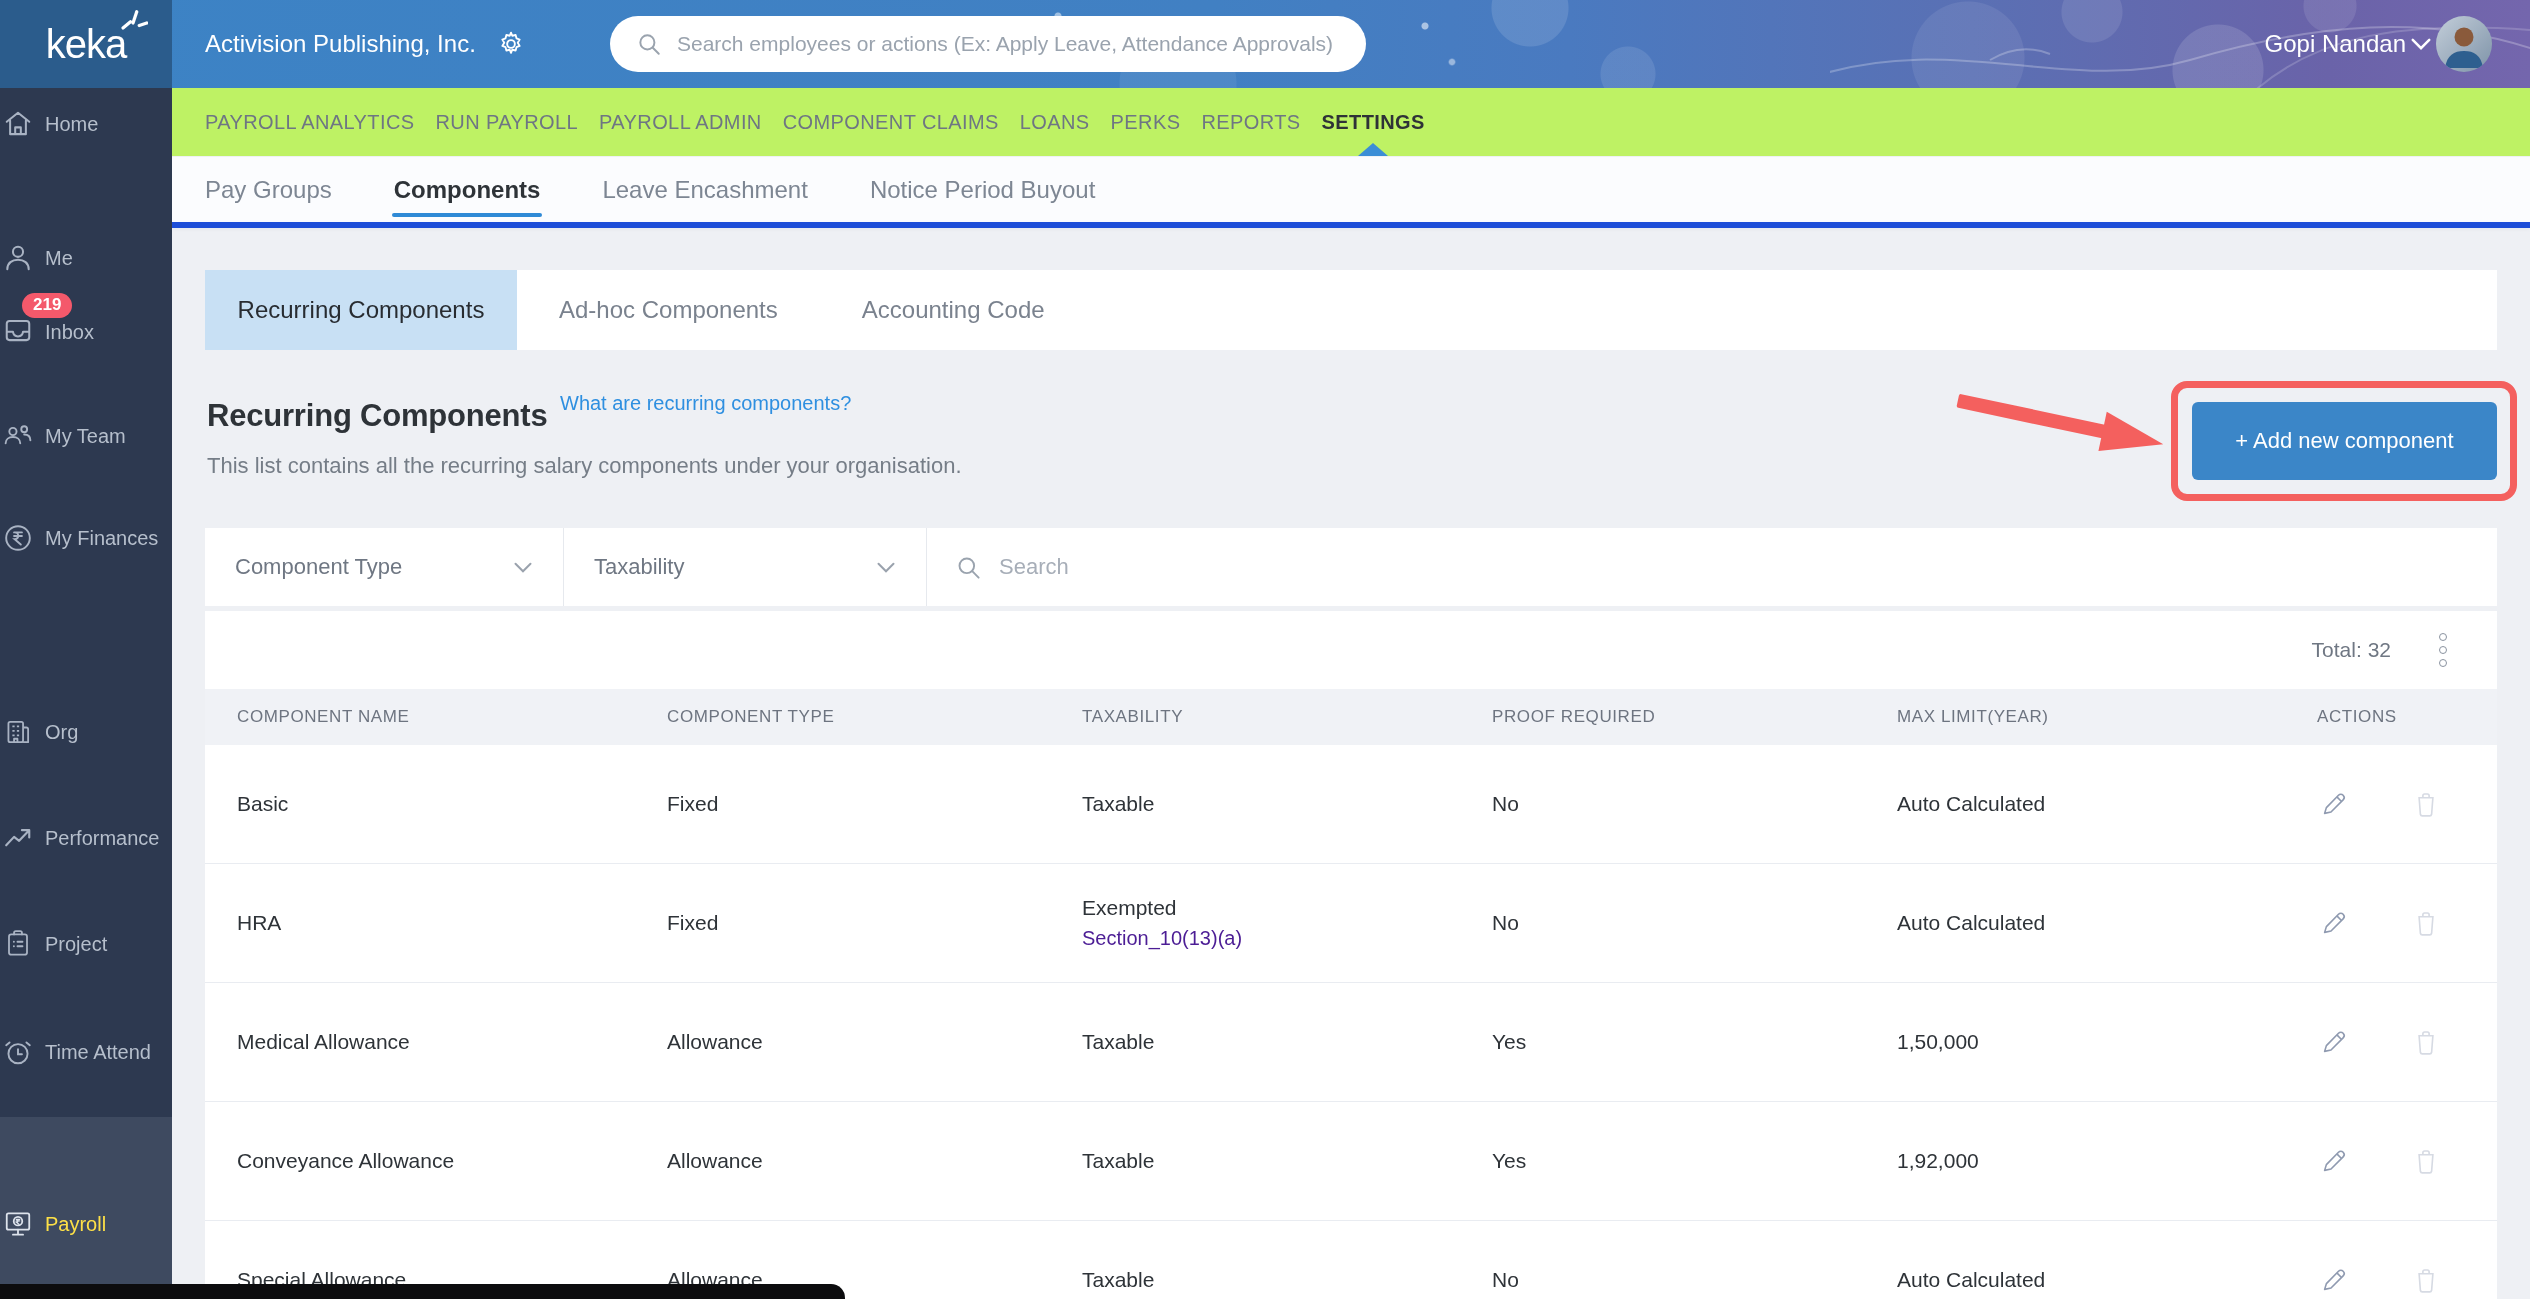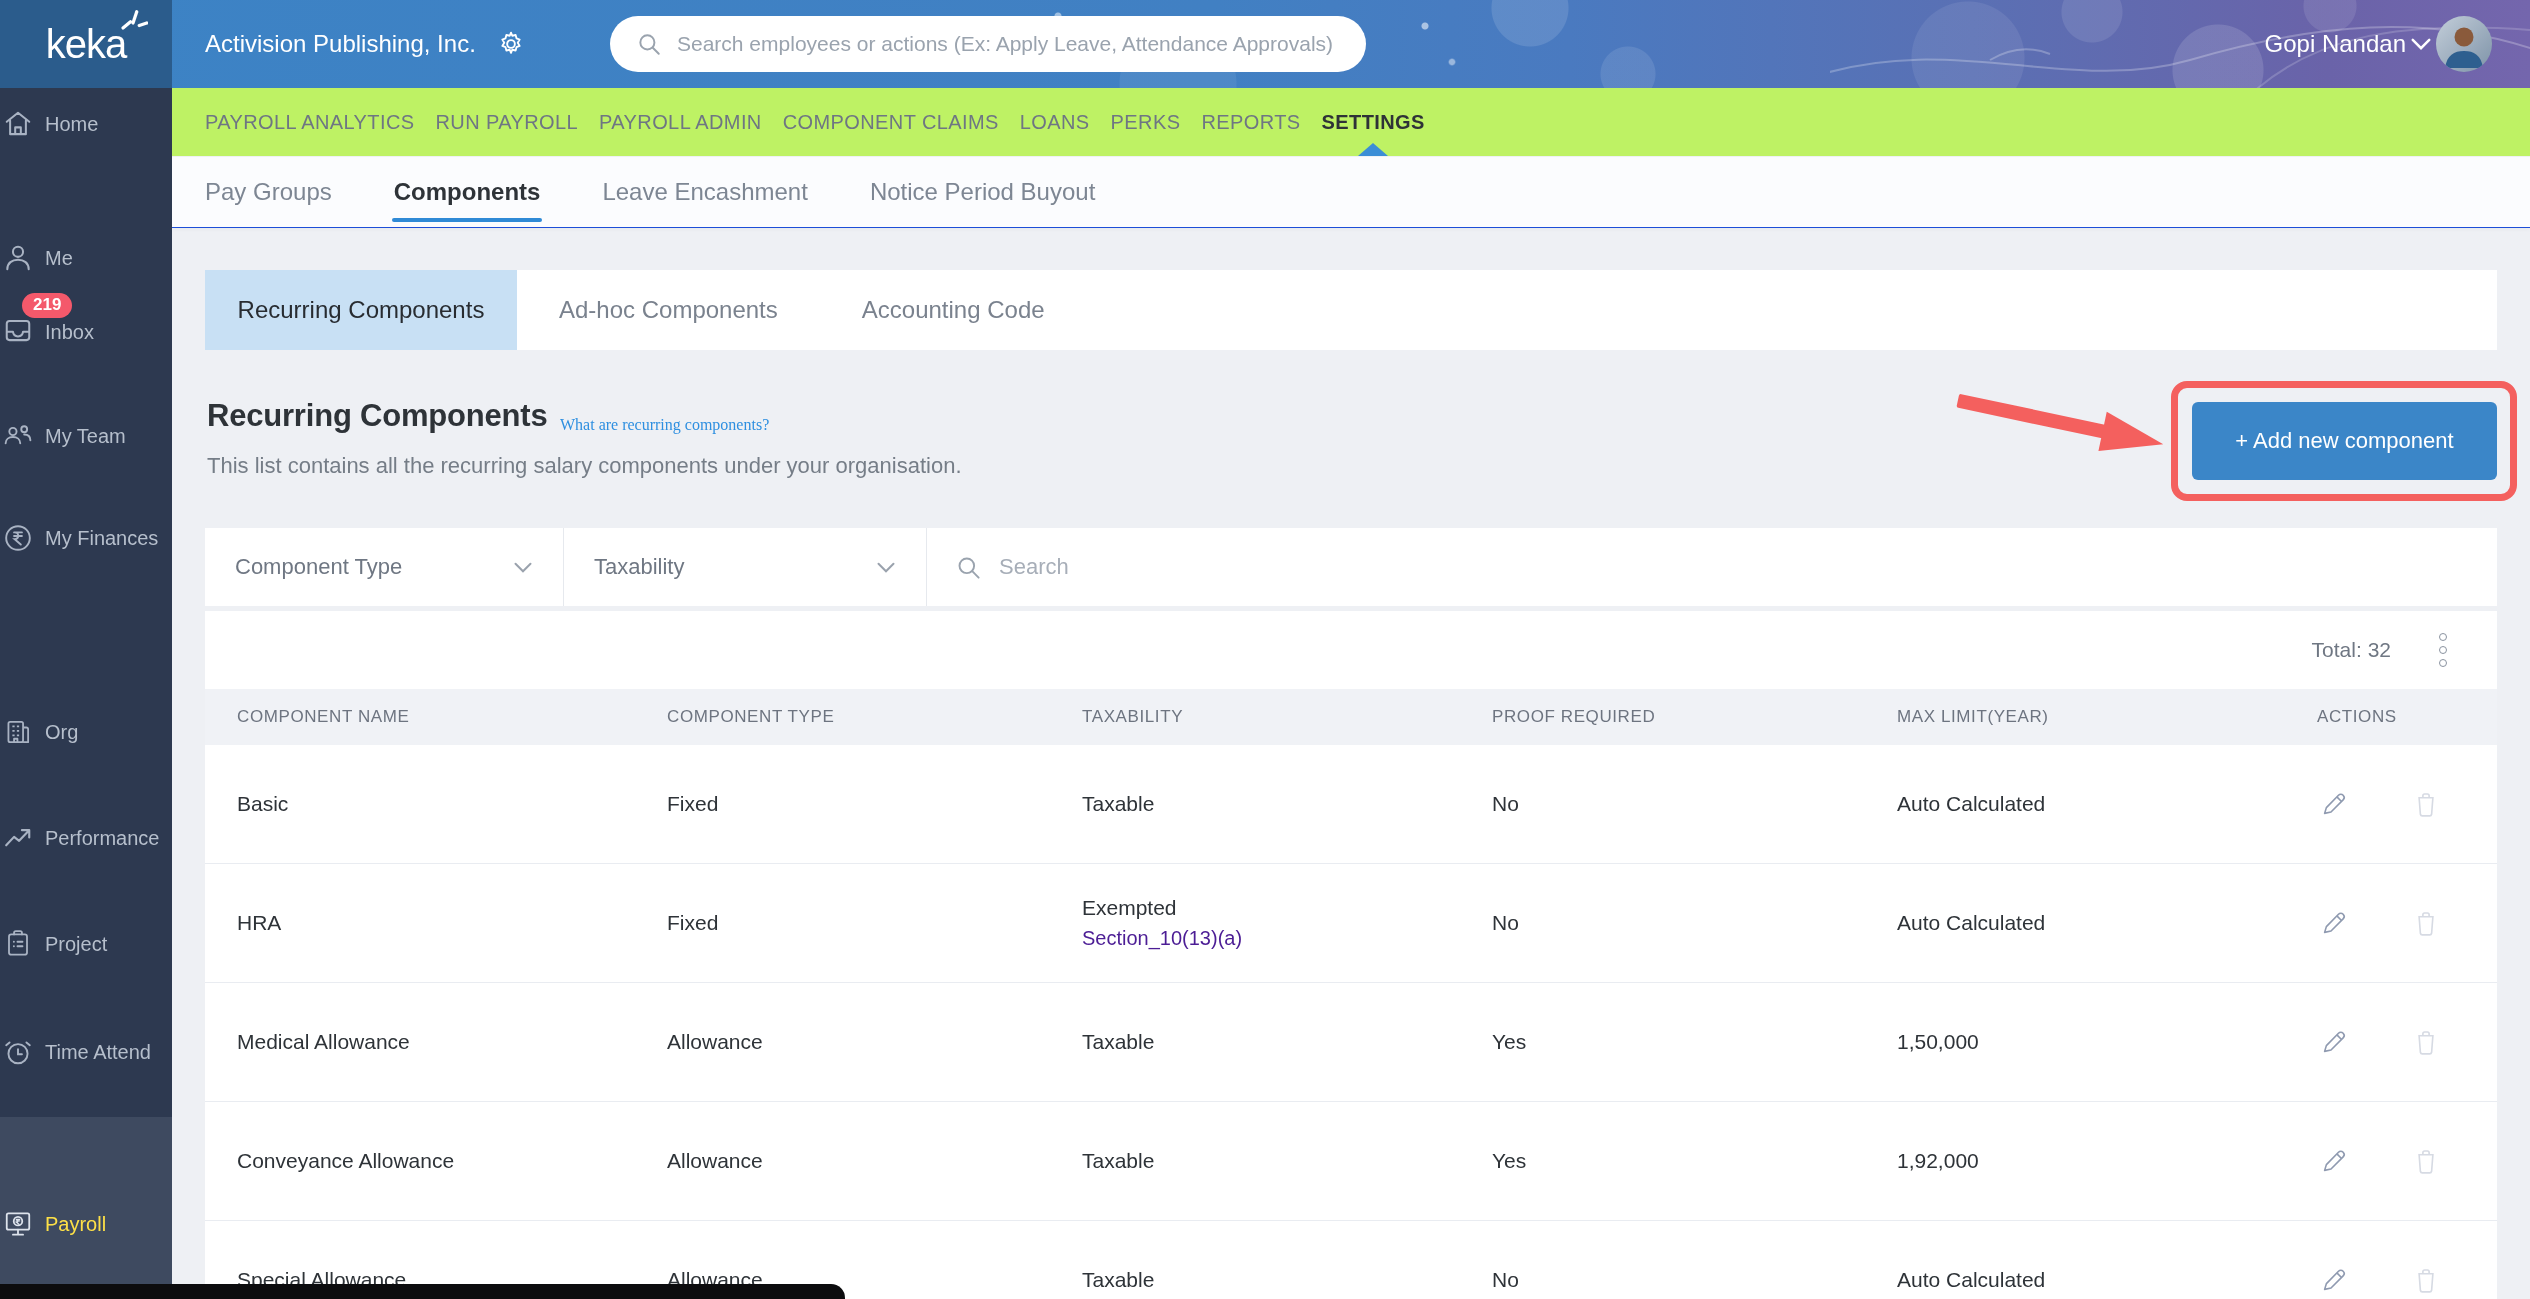--- a/index.html
+++ b/index.html
@@ -83,21 +83,21 @@
   .nav-tab { display:flex; align-items:center; font-size:20px; color:#6e7683; letter-spacing:.4px; cursor:pointer; position:relative; }
   .nav-tab.active { color:#2e3237; font-weight:bold; }
   .nav-tab.active::after {
     content:""; position:absolute; bottom:0; left:50%; transform:translateX(-50%);
     border-left:15px solid transparent; border-right:15px solid transparent;
     border-bottom:13px solid #3b8ed6;
   }
   .subnav {
     position:absolute; left:172px; top:156px; width:2358px; height:72px; background:#fbfcfe;
     display:flex; align-items:stretch; padding-left:33px; gap:62px;
-    border-top:1px solid #eef1f4; border-bottom:1px solid #1d4ed8;
+    border-top:1px solid #eef1f4; border-bottom:6px solid #1d4ed8;
     box-shadow:0 2px 4px rgba(40,50,60,.03); z-index:1;
   }
   .sub-tab { display:flex; align-items:center; font-size:24px; color:#7d8693; cursor:pointer; position:relative; }
   .sub-tab.active { color:#2e3338; font-weight:bold; }
   .sub-tab.active::after {
     content:""; position:absolute; left:-2px; right:-2px; bottom:5px; height:4px;
     background:#2f8ad6; border-radius:2px;
   }
 
   
@@ -105,21 +105,21 @@
     position:absolute; left:205px; top:270px; width:2292px; height:80px;
     background:#fff; display:flex;
   }
   .ctab { display:flex; align-items:center; font-size:24px; color:#7a828e; padding:0 42px; cursor:pointer; }
   .ctab.active {
     background:#c8e0f4; color:#282c31; width:312px; justify-content:center; padding:0;
   }
 
   
   .page-title { position:absolute; left:207px; top:398px; font-size:31px; font-weight:600; color:#2e3338; letter-spacing:-.2px; }
-  .help-link { position:absolute; left:560px; top:416px; font-size:16px; color:#2e8fe0; cursor:pointer;font-family:Liberation Serif, serif; }
+  .help-link { position:absolute; left:560px; top:392px; font-size:20px; color:#2e8fe0; cursor:pointer; }
   .page-desc { position:absolute; left:207px; top:453px; font-size:22px; color:#757d87; }
 
   .anno-box {
     position:absolute; left:2171px; top:381px; width:346px; height:120px;
     border:7px solid #f4605e; border-radius:16px; z-index:20; pointer-events:none;
   }
   .add-btn {
     position:absolute; left:2192px; top:402px; width:305px; height:78px;
     background:#3b86c8; border:none; border-radius:6px; color:#fff; font-size:22px;
     font-family:"Liberation Sans",sans-serif; cursor:pointer; z-index:21;

